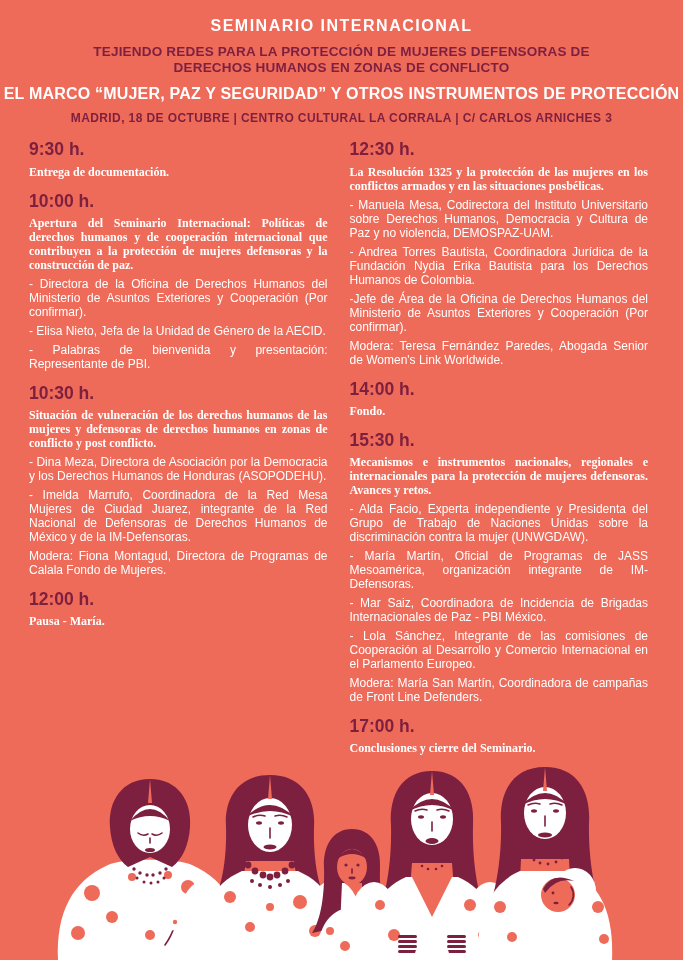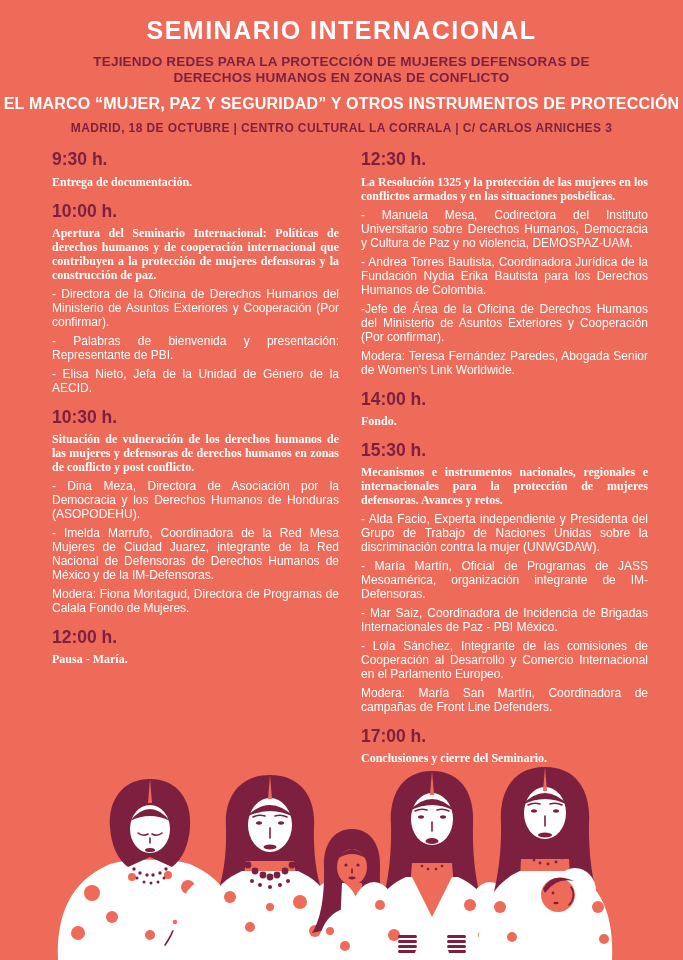--- a/index.html
+++ b/index.html
@@ -6,40 +6,40 @@
   .poster{
     position:relative;
     width:683px;height:960px;
     background:#EE6A59;
     overflow:hidden;
     font-family:"Liberation Sans", sans-serif;
   }
   
   .header{text-align:center;padding-top:17px;}
   .hdr-title{
-    color:#ffffff;font-weight:bold;font-size:25px;
+    color:#ffffff;font-weight:bold;font-size:16px;
     letter-spacing:1.5px;line-height:1.1;margin:0;
   }
   .hdr-subtitle{
     color:#7D1F3F;font-weight:bold;font-size:13.5px;
     line-height:1.25;width:540px;margin:9px auto 0;
     letter-spacing:0.2px;
   }
   .hdr-framework{
     color:#ffffff;font-weight:bold;font-size:16px;
     margin:8px auto 0;letter-spacing:0.2px;
   }
   .hdr-venue{
     color:#7D1F3F;font-weight:bold;font-size:12px;
     margin:8px auto 0;letter-spacing:0.4px;
   }
   
   .columns{
     display:flex;gap:22px;
-    padding:2px 35px 0 52px;
+    padding:2px 35px 0 29px;
     box-sizing:border-box;
   }
   .col{flex:1;min-width:0;}
   .session-time{
     color:#7D1F3F;font-weight:bold;font-size:17.5px;
     margin:13px 0 5px;line-height:1.1;
   }
   .session-title{
     color:#ffffff;font-weight:bold;font-size:12px;
     line-height:14px;text-align:justify;margin:2px 0 5px;font-family:Liberation Serif, serif;
@@ -73,22 +73,22 @@
   <main class="columns">
     <div class="col" id="col-left">
         <section>
           <h2 class="session-time">9:30 h.</h2>
           <p class="session-title">Entrega de documentación.</p>
         </section>
         <section>
           <h2 class="session-time">10:00 h.</h2>
           <p class="session-title">Apertura del Seminario Internacional: Políticas de derechos humanos y de cooperación internacional que contribuyen a la protección de mujeres defensoras y la construcción de paz.</p>
           <p class="session-item">- Directora de la Oficina de Derechos Humanos del Ministerio de Asuntos Exteriores y Cooperación (Por confirmar).</p>
+          <p class="session-item"><b>- Elisa Nieto,</b> Jefa de la Unidad de Género de la AECID.</p>
           <p class="session-item">- Palabras de bienvenida y presentación: Representante de PBI.</p>
-          <p class="session-item"><b>- Elisa Nieto,</b> Jefa de la Unidad de Género de la AECID.</p>
         </section>
         <section>
           <h2 class="session-time">10:30 h.</h2>
           <p class="session-title">Situación de vulneración de los derechos humanos de las mujeres y defensoras de derechos humanos en zonas de conflicto y post conflicto.</p>
           <p class="session-item"><b>- Dina Meza,</b> Directora de Asociación por la Democracia y los Derechos Humanos de Honduras (ASOPODEHU).</p>
           <p class="session-item"><b>- Imelda Marrufo,</b> Coordinadora de la Red Mesa Mujeres de Ciudad Juarez, integrante de la Red Nacional de Defensoras de Derechos Humanos de México y de la IM-Defensoras.</p>
           <p class="session-item"><b>Modera: Fiona Montagud,</b> Directora de Programas de Calala Fondo de Mujeres.</p>
         </section>
         <section>
           <h2 class="session-time">12:00 h.</h2>

